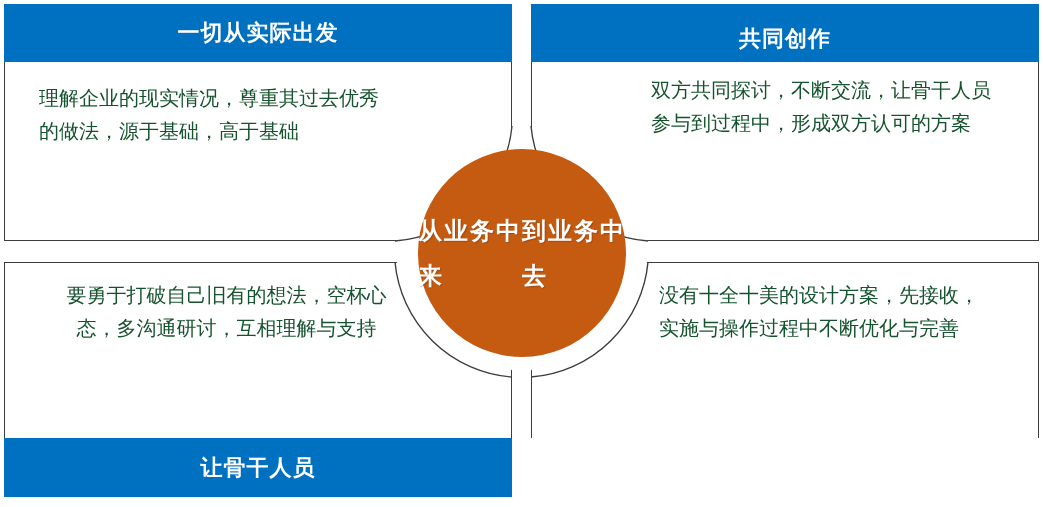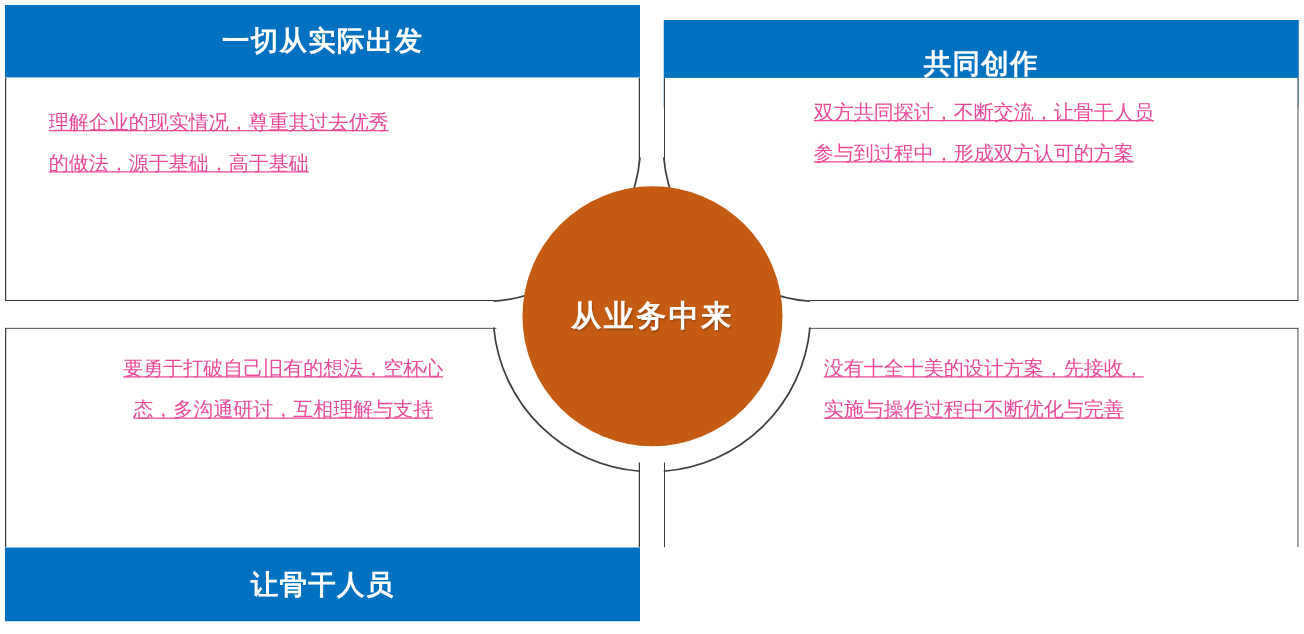--- a/index.html
+++ b/index.html
@@ -46,25 +46,24 @@
     font-size: 22px;
     letter-spacing: 1px;
     display: flex;
     align-items: center;
     justify-content: center;
     box-sizing: border-box;
   }
 
   .card-text {
     position: absolute;
-    font-size: 16px;
+    font-size: 20px;
     line-height: 33px;
-    color: #ec4899;
+    color: #14532d;
     white-space: pre-line;
-    text-decoration: underline;
   }
   #hub-disc {
     position: absolute;
     border-radius: 50%;
     background: #C55A11;
     display: flex;
     flex-direction: row;
     align-items: center;
     justify-content: center;
   }
@@ -97,21 +96,21 @@
     </div>
     <div class="card-body" style="top:58px; height:179px; border-top:none;
                 -webkit-mask-image: radial-gradient(circle 127px at 518px 195px, transparent 99%, #000 100%);
                 mask-image: radial-gradient(circle 127px at 518px 195px, transparent 99%, #000 100%);">
     </div>
     <div class="card-text" style="left:35px; top:78px; width:385px;">理解企业的现实情况，尊重其过去优秀
 的做法，源于基础，高于基础</div>
   </div>
 
   <div class="card" style="left:531px; top:4px; width:508px; height:237px;">
-    <div class="card-title" style="top:12px; height:70px;">
+    <div class="card-title" style="top:0; height:70px;">
       <span>共同创作</span>
     </div>
     <div class="card-body" style="top:58px; height:179px; border-top:none;
                 -webkit-mask-image: radial-gradient(circle 127px at -9px 195px, transparent 99%, #000 100%);
                 mask-image: radial-gradient(circle 127px at -9px 195px, transparent 99%, #000 100%);">
     </div>
     <div class="card-text" style="left:120px; top:70px; width:380px;">双方共同探讨，不断交流，让骨干人员
 参与到过程中，形成双方认可的方案</div>
   </div>
 
@@ -142,15 +141,16 @@
 
     <path d="M 531,126 A 127,127 0 0 0 648,241" fill="none" stroke="#3d3d3d" stroke-width="1.4"></path>
 
     <path d="M 395,262 A 127,127 0 0 0 512,377" fill="none" stroke="#3d3d3d" stroke-width="1.4"></path>
 
     <path d="M 648,262 A 127,127 0 0 1 531,377" fill="none" stroke="#3d3d3d" stroke-width="1.4"></path>
   </svg>
 
   <div id="hub-disc" style="left:418px; top:149px; width:208px; height:208px;">
     <div class="hub-line">从业务中来</div>
+    <div class="hub-line">到业务中去</div>
   </div>
 
 </div>
 
 </body></html>

